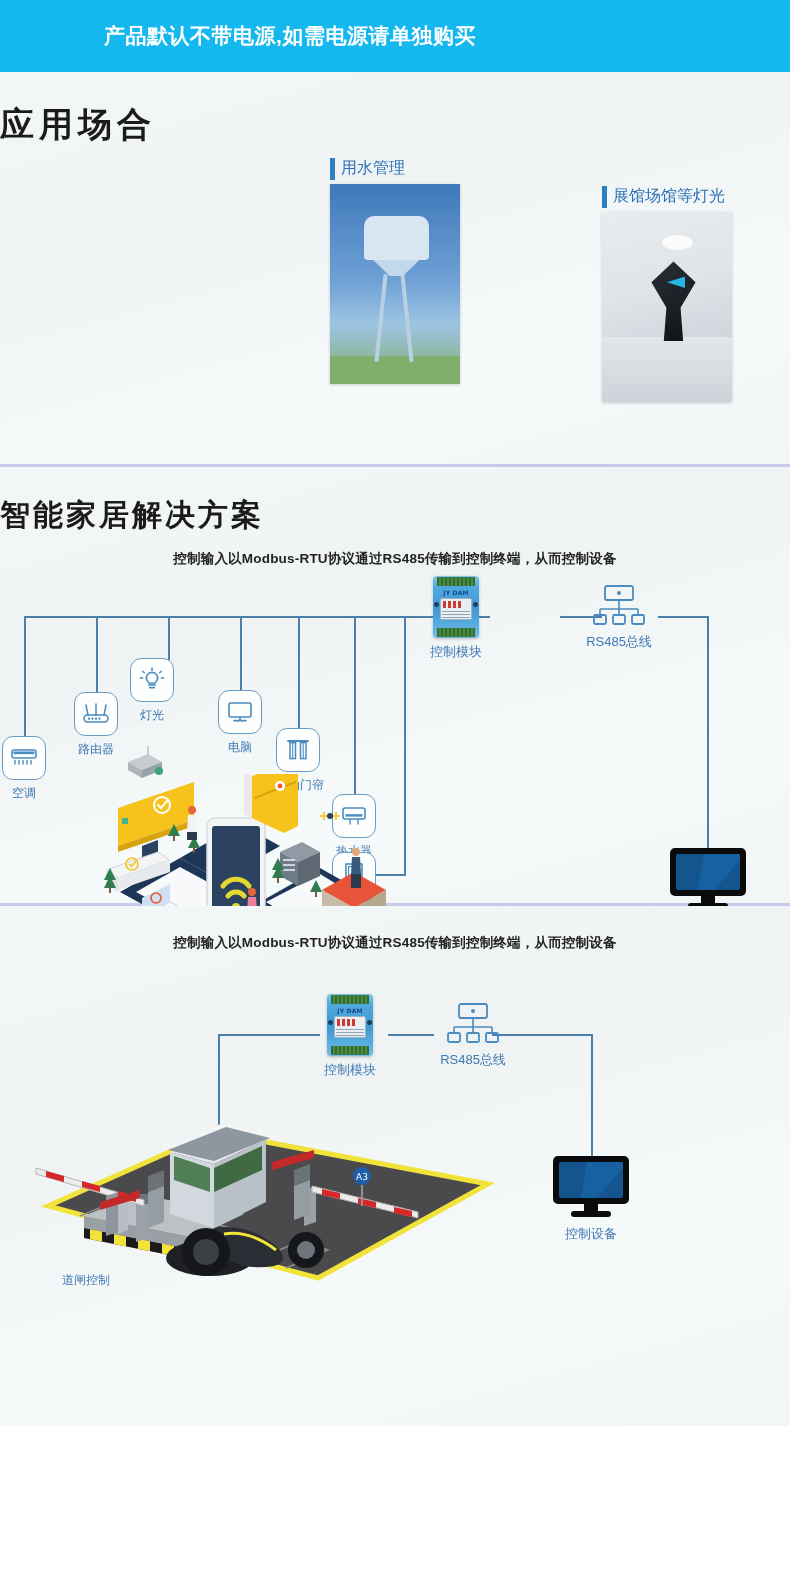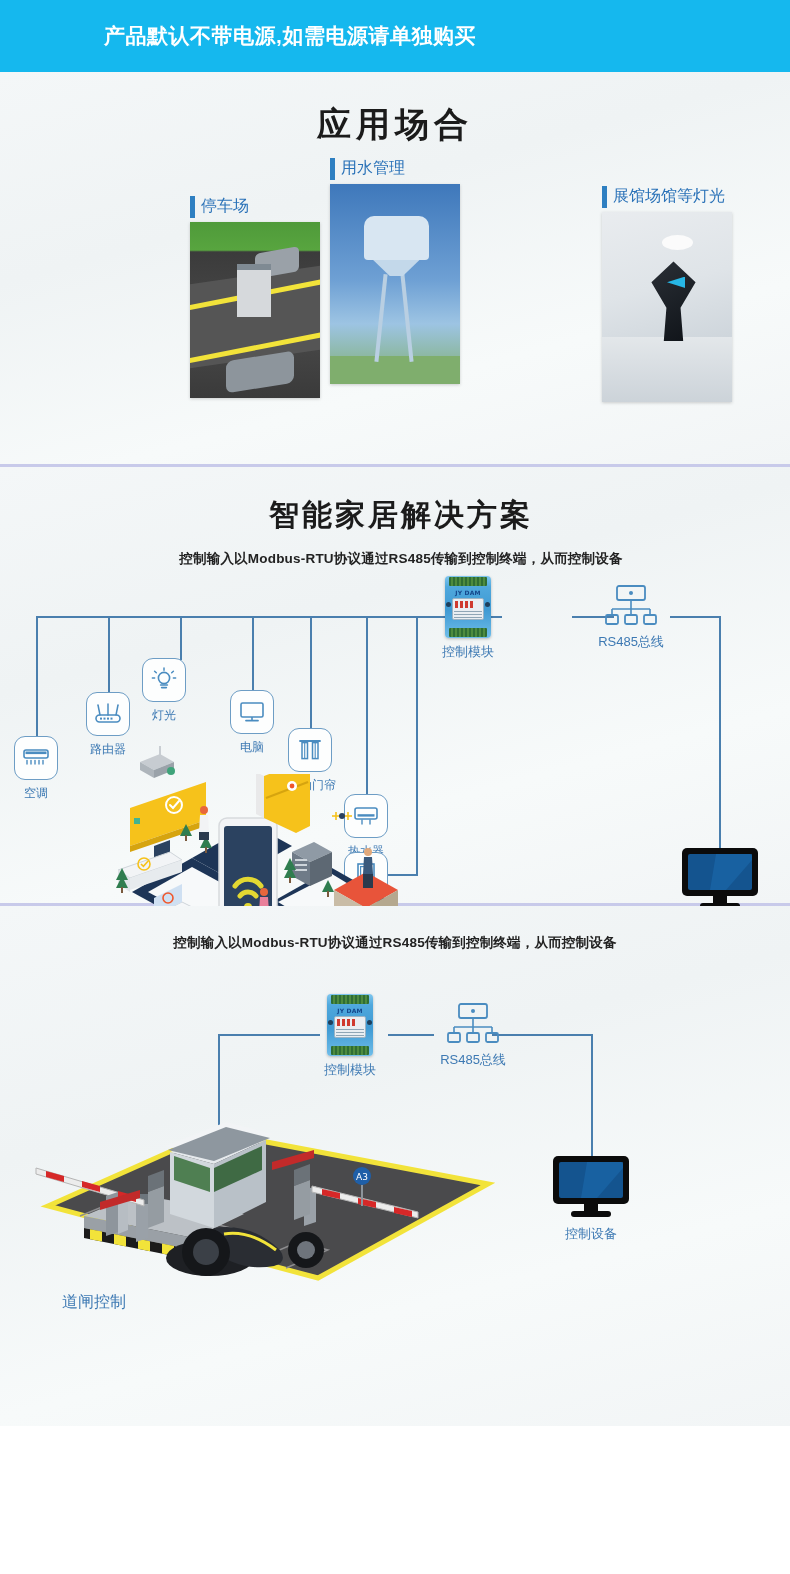--- a/index.html
+++ b/index.html
@@ -49,21 +49,20 @@
   .section {
     position: relative;
     background: linear-gradient(165deg, #f4f7f8 0%, #eff3f4 35%, #f7fafa 70%, #f2f5f6 100%);
   }
   .divider {
     height: 3px;
     background: #c8caea;
     box-shadow: 0 -1px 0 #e8eaf4, 0 1px 0 #e8eaf4;
   }
   .sec-title {
-    text-align: center;
     font-size: 30px;
     font-weight: bold;
     color: #1b1b1b;
     letter-spacing: 3px;
     font-family: "DejaVu Sans", "Liberation Sans", sans-serif;
   }
   .sec-sub {
     text-align: center;
     font-size: 13.5px;
     font-weight: bold;
@@ -165,21 +164,21 @@
   .ir-spray{ left: 46%; top: 32%; width: 34%; height: 48%; background: linear-gradient(120deg,rgba(255,255,255,.85),rgba(255,255,255,0)); transform: rotate(14deg); border-radius: 50%; }
   .ir-head { left: 42%; bottom: 6%; width: 6px; height: 14%; background: #2f4a1d; }
 
   
   .ex-sculp{ left: 38%; top: 26%; width: 34%; height: 42%; background: linear-gradient(150deg,#2a2f36,#0f1318); clip-path: polygon(50% 0,100% 26%,66% 58%,72% 100%,28% 100%,34% 58%,0 26%); }
   .ex-cyan { left: 50%; top: 34%; width: 14%; height: 6%; background: #27b7e6; clip-path: polygon(0 50%,100% 0,100% 100%); }
   .ex-light{ left: 46%; top: 12%; width: 24%; height: 8%; background: #fbfbfb; border-radius: 50%; }
   .ex-floor{ left: 0; bottom: 0; width: 100%; height: 34%; background: linear-gradient(180deg,#e3e7ea,#ccd3d9); }
 
   
-  #sec-home { height: 436px; padding-top: 28px; padding-left: 12px; }
+  #sec-home { height: 436px; padding-top: 28px; }
   #sec-home .sec-title { margin-bottom: 14px; }
   #sec-home .sec-sub { margin-bottom: 10px; }
   .diagram { position: relative; height: 480px; }
 
   .wire { position: absolute; background: #4a7fae; }
   .wire.h { height: 1.5px; }
   .wire.v { width: 1.5px; }
 
   .node { position: absolute; text-align: center; }
   .node-box {
@@ -254,52 +253,38 @@
   
   #sec-park { height: 520px; padding-top: 28px; }
   #sec-park .sec-title { margin-bottom: 14px; }
   #sec-park .sec-sub { margin-bottom: 10px; }
   .diagram2 { position: relative; height: 420px; }
   .lot {
     position: absolute; left: 18px; top: 148px; width: 490px; height: 180px;
   }
   .lot-label {
     position: absolute; left: 62px; top: 310px;
-    font-size: 16px; color: #3d79b3; margin-top: 20px;
+    font-size: 12px; color: #3d79b3;
   }
 </style>
 </head>
 <body>
 
 <div class="page">
 
   <div class="banner">
     <div class="banner-text">产品默认不带电源,如需电源请单独购买</div>
   </div>
 
   <div class="section" id="sec-apps">
     <div class="sec-title">应用场合</div>
 
     <div class="cards">
 
 
-      <div class="card" id="card-1">
-        <div class="card-head">
-          <span class="card-bar"></span>
-          <span class="card-label">停车场</span>
-        </div>
-        <div class="card-img art scene-parking">
-          <i class="pk-road"></i>
-            <i class="pk-y1"></i>
-            <i class="pk-car1"></i>
-          <i class="pk-booth"></i>
-            <i class="pk-y2"></i>
-            <i class="pk-car2"></i>
-        </div>
-      </div>
 
       <div class="card" id="card-2">
         <div class="card-head">
           <span class="card-bar"></span>
           <span class="card-label">用水管理</span>
         </div>
         <div class="card-img art scene-watertower">
           <i class="wt-grass"></i>
             <i class="wt-leg1"></i>
             <i class="wt-leg2"></i>

